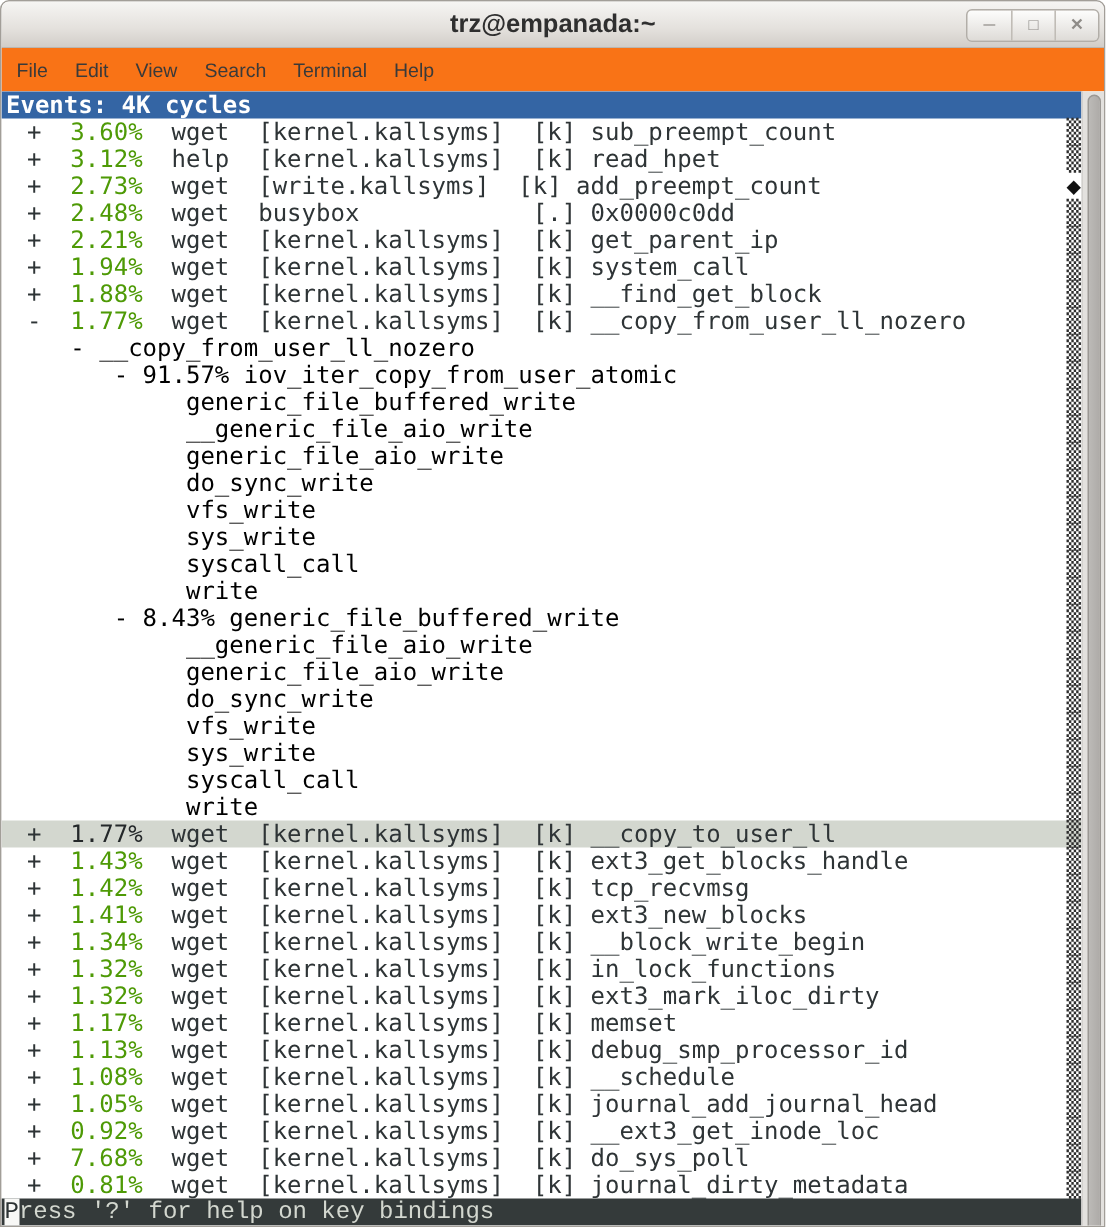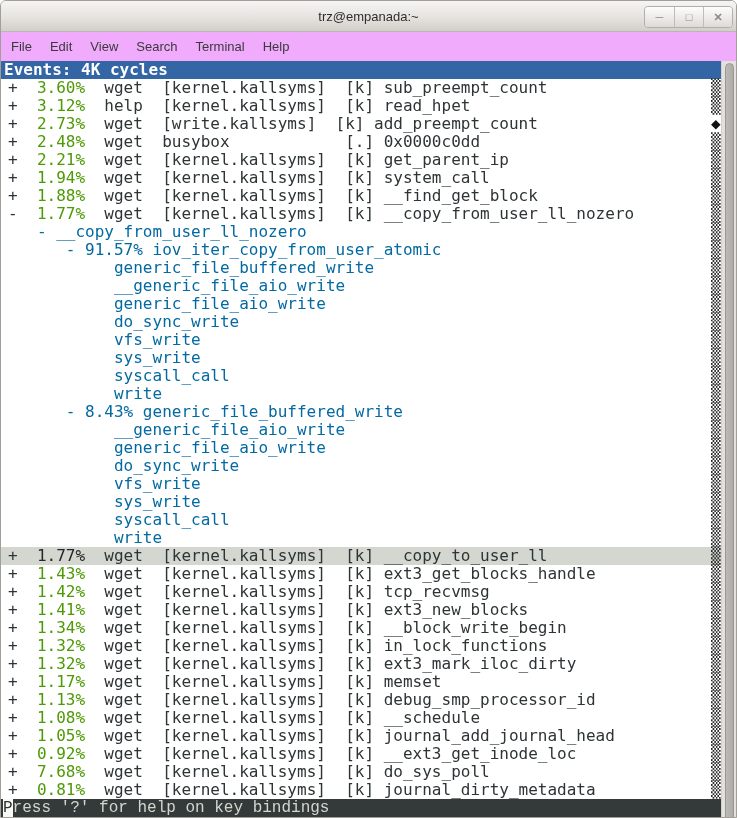--- a/index.html
+++ b/index.html
@@ -17,41 +17,41 @@
 
   
   .titlebar{
     height:31px;
     background:linear-gradient(#f6f5f3,#e4e1dd 60%,#d2cec9);
     border-bottom:1px solid #bab6b0;
     position:relative;
     display:flex;align-items:center;justify-content:center;
   }
   .titlebar .title{
-    font-size:13px;font-weight:normal;color:#2f2f2f;
+    font-size:17px;font-weight:bold;color:#2f2f2f;
   }
   .win-controls{
     position:absolute;right:3px;top:5px;
     display:flex;
     border:1px solid #b2aea8;border-radius:4px;overflow:hidden;
     background:#dcd9d5;
   }
   .win-btn{
     width:29px;height:20px;
     display:flex;align-items:center;justify-content:center;
     background:linear-gradient(#fdfdfc,#dedbd7);
     border-left:1px solid #c0bcb6;
     color:#8f8c88;font-size:11px;font-weight:bold;line-height:1;
     cursor:default;
   }
   .win-btn:first-child{border-left:none;}
 
   
   .menubar{
-    height:29px;background:#f0abfc;
+    height:29px;background:#f97316;
     display:flex;align-items:center;
     padding-left:1px;
   }
   .menu-item{
     padding:0 9px;font-size:13px;color:#3a3a3a;line-height:29px;
   }
 
   
   .terminal{
     height:768px;background:#ffffff;position:relative;
@@ -61,26 +61,26 @@
   .term-content{margin-right:15px;}
 
   .events-header{
     height:18px;background:var(--header-bg,#3465a4);
     color:#ffffff;font-weight:bold;
     padding-left:3px;white-space:pre;
   }
 
   .trow{
     height:18px;white-space:pre;position:relative;
-    padding-left:7px;color:#2e3436;
+    padding-left:17px;color:#2e3436;
   }
   .trow.selected{background:var(--selected-bg,#d3d7cf);}
   .row-pct{color:var(--pct-green,#4e9a06);}
   .trow.selected .row-pct{color:#24282a;}
-  .row-chain{color:#0369a1;}
+  .row-chain{color:#000000;}
   .mark{
     position:absolute;left:710px;top:0;
     color:#2e2e2e;
   }
   .mark.diamond{color:#111111;}
 
   .status-bar{
     height:18px;background:var(--status-bg,#343a3a);
     color:#d3d7cf;white-space:pre;padding-left:2px;font-family:Liberation Mono, monospace;
   }

